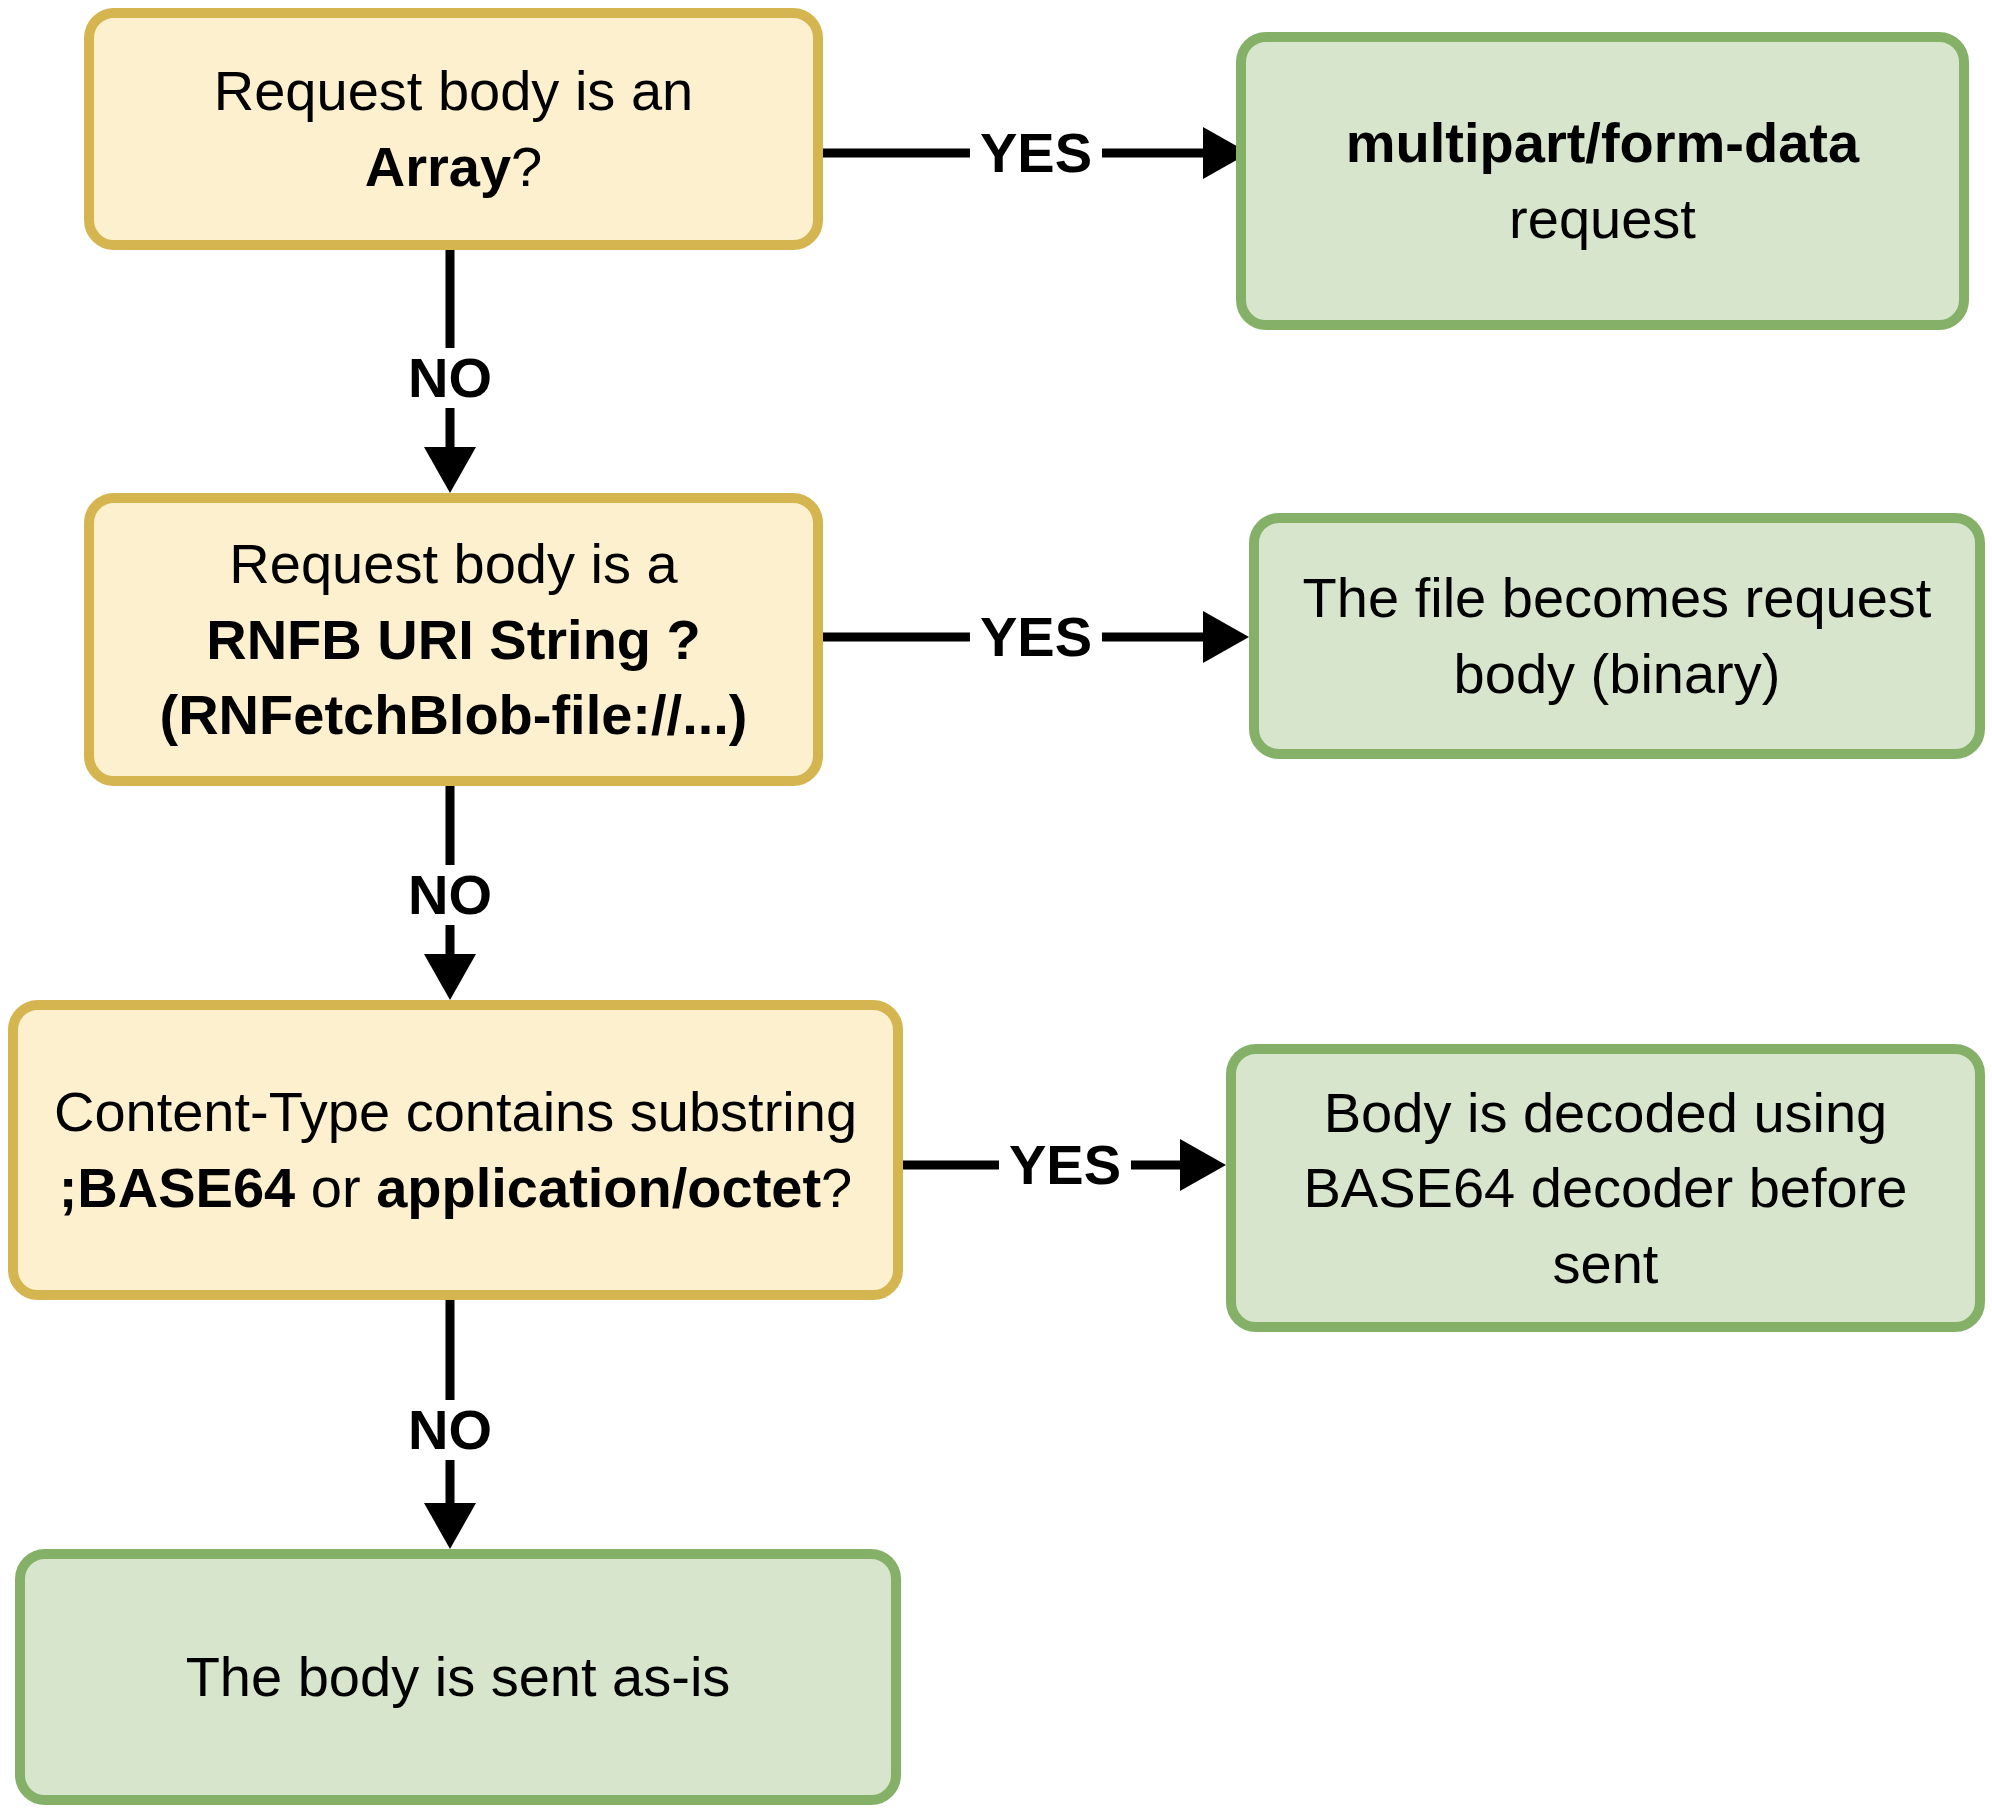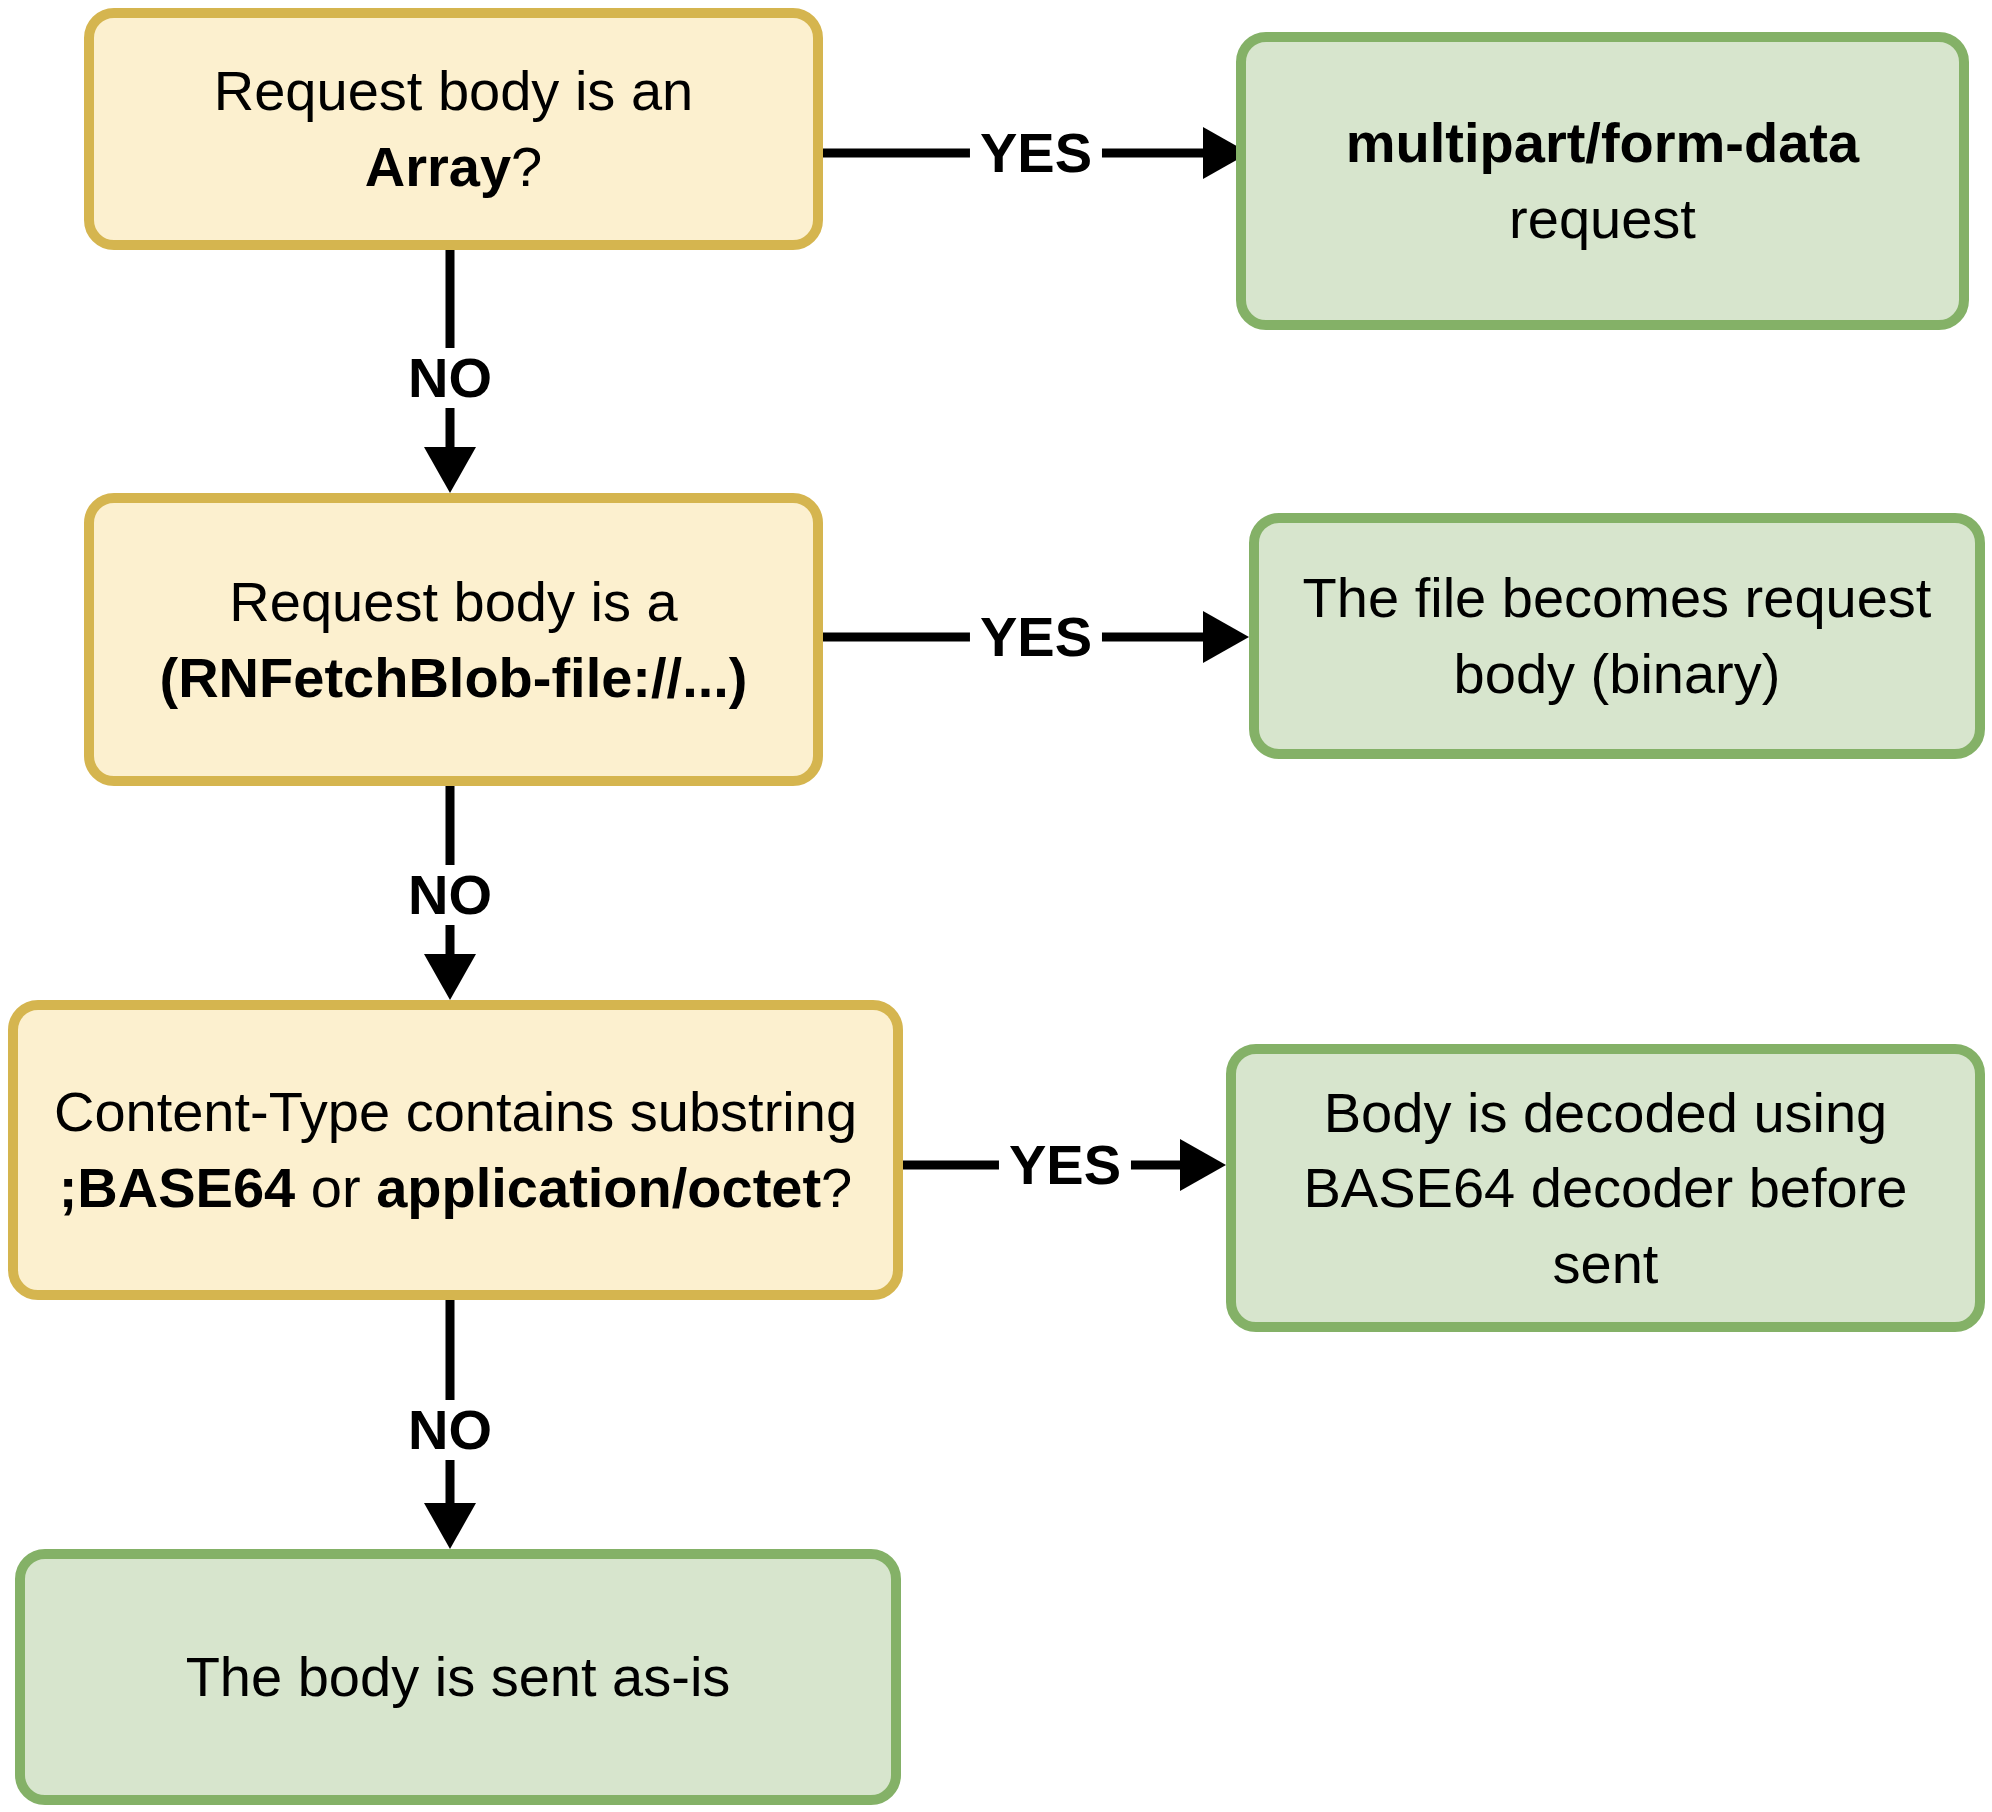--- a/index.html
+++ b/index.html
@@ -102,20 +102,21 @@
     <line x1="450" y1="1300" x2="450" y2="1505" stroke="#000" stroke-width="9"></line>
     <polygon points="450,1549 424,1503 476,1503" fill="#000"></polygon>
   </svg>
 
   <div id="q1" class="box question">
     <div class="line"><span>Request body is an </span><span class="bold">Array</span><span>?</span></div>
   </div>
 
   <div id="q2" class="box question">
     <span class="line">Request body is a</span>
+    <span class="line bold">RNFB URI String ?</span>
     <span class="line bold">(RNFetchBlob-file://...)</span>
   </div>
 
   <div id="q3" class="box question">
     <span class="line">Content-Type contains substring</span>
     <div class="line"><span class="bold">;BASE64</span><span> or </span><span class="bold">application/octet</span><span>?</span></div>
   </div>
 
   <div id="a1" class="box result">
     <span class="line bold">multipart/form-data</span>

